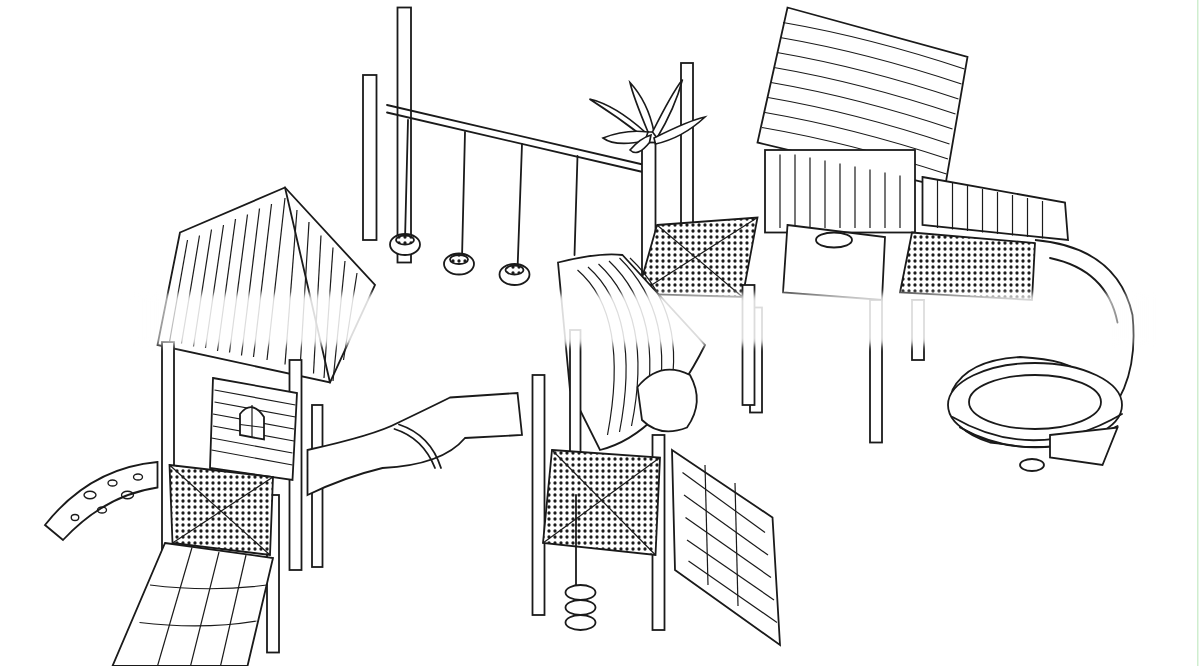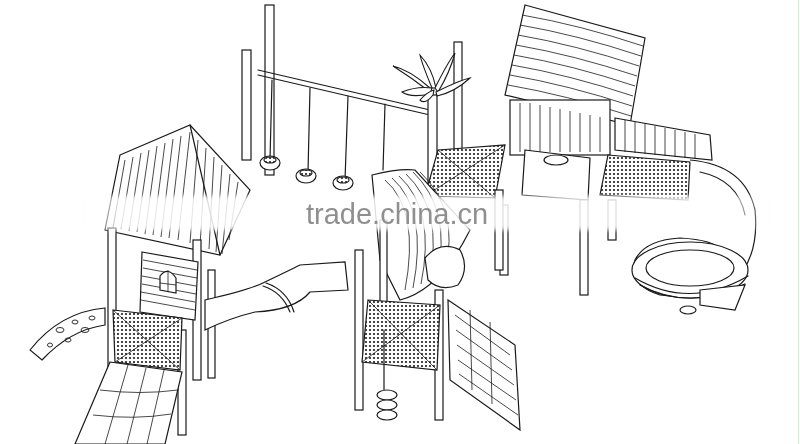--- a/index.html
+++ b/index.html
@@ -229,14 +229,13 @@
     <ellipse class="fillw" cx="690" cy="268" rx="44" ry="18"></ellipse>
     <path class="ln" d="M635,278 Q690,310 748,276"></path>
     <path class="ln" d="M640,285 Q690,312 745,284"></path>
     <polygon class="fillw" points="700,290 745,285 735,310 700,305"></polygon>
     <ellipse class="fillw" cx="688" cy="310" rx="8" ry="4"></ellipse>
   </g>
 </svg>
 
 <div id="edge-line"></div>
 <div id="wm-band"></div>
-<div id="watermark">trade.china.cn</div>
 </div>
 
 </body></html>

